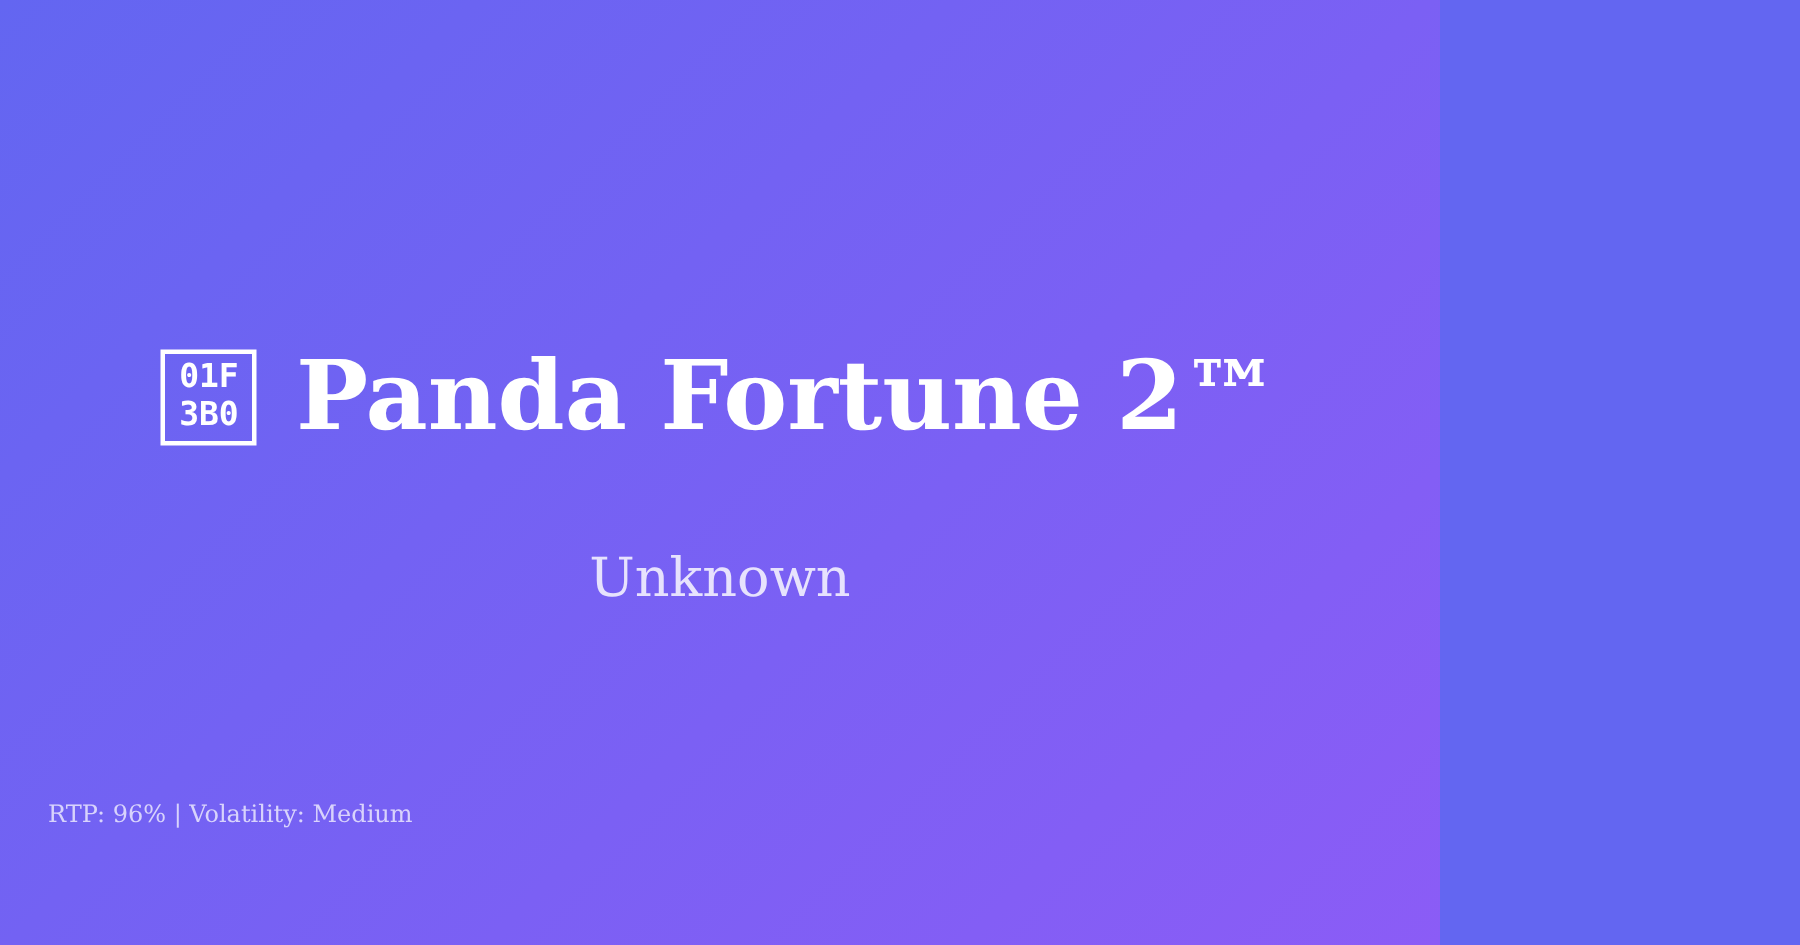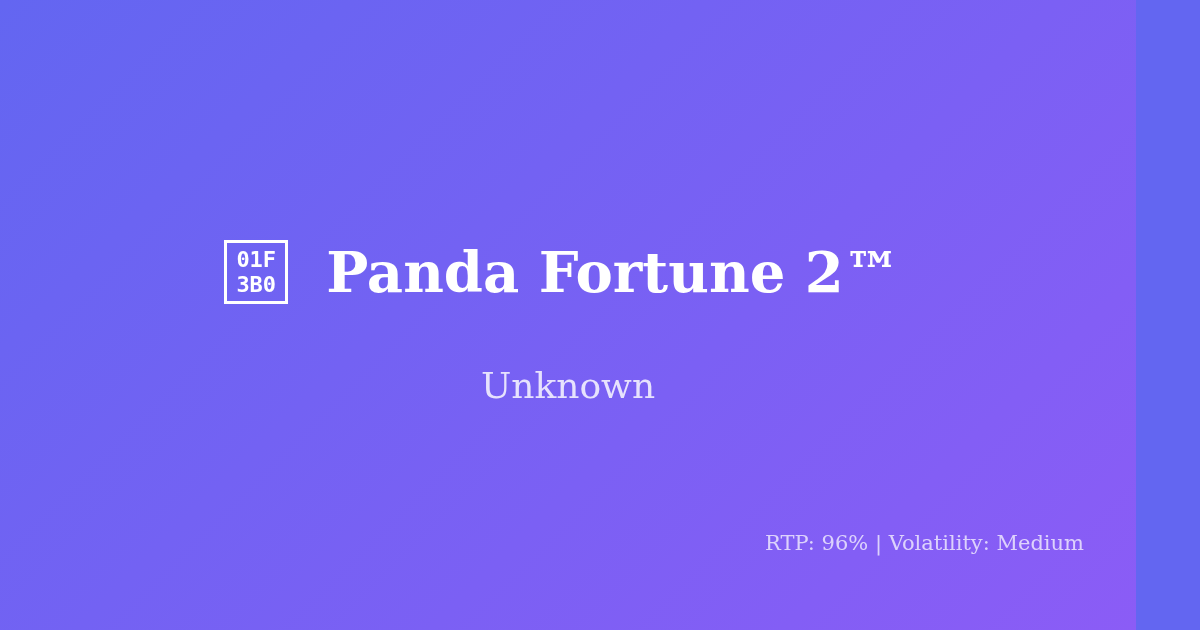--- a/index.html
+++ b/index.html
@@ -11,21 +11,21 @@
     width: 1200px;
     height: 630px;
     overflow: hidden;
     font-family: "DejaVu Serif", "Liberation Serif", serif;
     background: #6366f1;
   }
 
   .og-card {
     position: relative;
     box-sizing: border-box;
-    width: 1136px;
+    width: 960px;
     height: 630px;
     display: flex;
     flex-direction: column;
     align-items: center;
     justify-content: flex-start;
     background-image: linear-gradient(135deg, #6366f1 0%, #8b5cf6 100%);
     overflow: hidden;
   }
 
   
@@ -70,27 +70,27 @@
     font-size: 22px;
     font-weight: 700;
     line-height: 24px;
     letter-spacing: 0px;
     color: #ffffff;
     white-space: pre;
   }
 
   .title-text {
     font-family: "DejaVu Serif", "Liberation Serif", serif;
-    font-size: 56px;
+    font-size: 64px;
     font-weight: 700;
     line-height: 1.05;
     color: #ffffff;
     white-space: nowrap;
     letter-spacing: 0px;
-    margin: 12px;
+    margin: 0;
   }
 
   
   .subtitle {
     position: absolute;
     left: 0;
     right: 0;
     top: 365px;
     text-align: center;
     font-family: "DejaVu Serif", "Liberation Serif", serif;
@@ -103,28 +103,28 @@
     box-sizing: border-box;
     white-space: nowrap;
   }
 
   
   .footer-meta {
     position: absolute;
     left: 0;
     right: 0;
     top: 530px;
-    text-align: right;
+    text-align: left;
     font-family: "DejaVu Serif", "Liberation Serif", serif;
-    font-size: 21px;
+    font-size: 16px;
     font-weight: 400;
     line-height: 26px;
     color: rgba(255, 255, 255, 0.72);
     margin: 0;
-    padding: 0 52px;
+    padding: 0 32px;
     box-sizing: border-box;
     white-space: nowrap;
   }
 </style>
 </head>
 <body>
 
 <div class="og-card">
 
   <div class="title-row">

